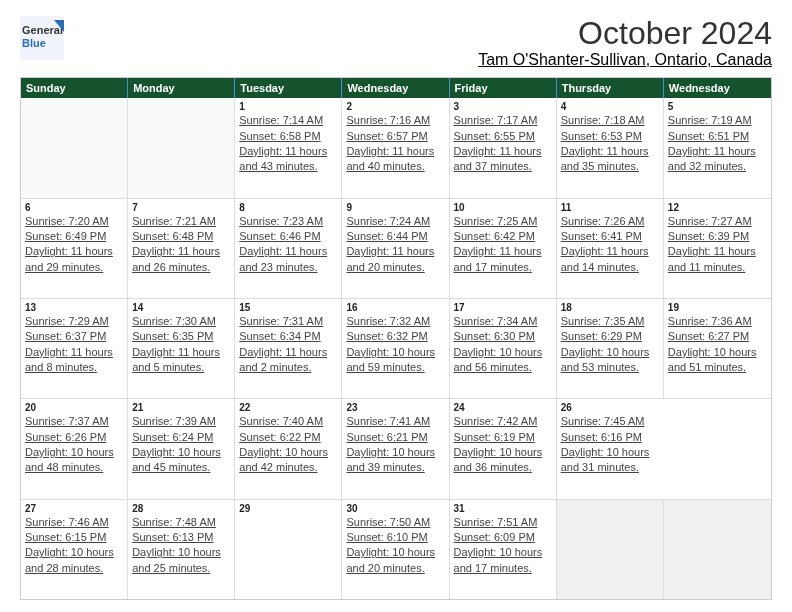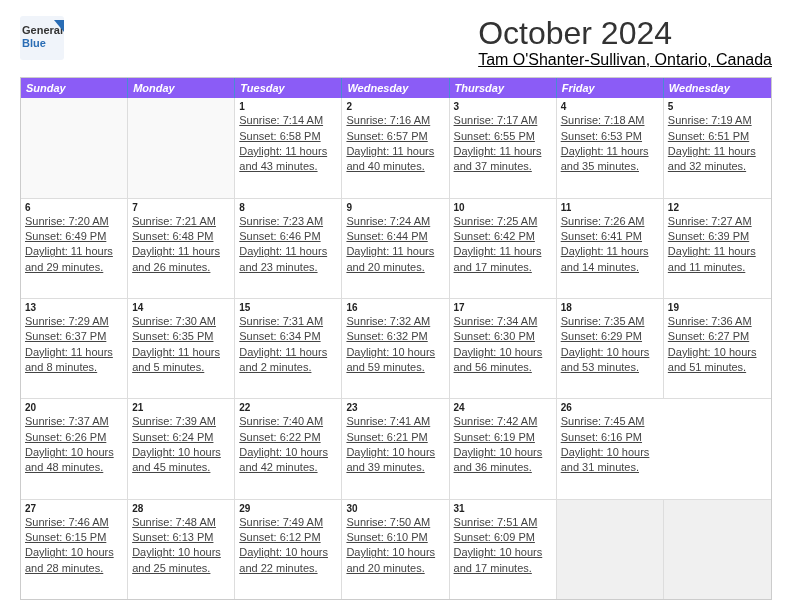--- a/index.html
+++ b/index.html
@@ -22,21 +22,21 @@
       align-items: flex-start;
       justify-content: space-between;
       margin-bottom: 8px;
     }
     .logo {
       display: flex;
       align-items: center;
       gap: 4px;
     }
     .title-block {
-      text-align: left;
+      text-align: right;
     }
     .month-title {
       font-size: 32px;
       font-weight: 300;
       color: #333;
       line-height: 1.1;
     }
     .subtitle {
       font-size: 16px;
       color: #000000;
@@ -44,22 +44,21 @@
     }
     .calendar {
       flex: 1;
       display: flex;
       flex-direction: column;
       border: 1px solid #ccc;
     }
     .cal-header-row {
       display: grid;
       grid-template-columns: repeat(7, 1fr);
-      background: #8b5cf6;
-      font-style: italic;
+      background: #14532d;
     }
     .cal-header-cell {
       color: #fff;
       font-size: 11px;
       font-weight: bold;
       padding: 4px 5px;
       border-right: 1px solid #4a8ad4;
       text-align: left;
     }
     .cal-header-cell:last-child { border-right: none; }
@@ -119,22 +118,22 @@
       <div class="subtitle">Tam O'Shanter-Sullivan, Ontario, Canada</div>
     </div>
   </div>
 
   <div class="calendar">
     <div class="cal-header-row">
     <div class="cal-header-cell">Sunday</div>
         <div class="cal-header-cell">Monday</div>
         <div class="cal-header-cell">Tuesday</div>
         <div class="cal-header-cell">Wednesday</div>
+        <div class="cal-header-cell">Friday</div>
         <div class="cal-header-cell">Thursday</div>
-        <div class="cal-header-cell">Friday</div>
         <div class="cal-header-cell">Wednesday</div>
       </div>
     <div class="cal-body">
     <div class="cal-row">
           <div class="cal-cell empty"></div>
           <div class="cal-cell empty"></div>
           <div class="cal-cell">
             <div class="day-num">1</div>
             <div class="cell-text">Sunrise: 7:14 AM
 Sunset: 6:58 PM
@@ -299,23 +298,20 @@
 Daylight: 10 hours and 28 minutes.</div>
           </div>
           <div class="cal-cell">
             <div class="day-num">28</div>
             <div class="cell-text">Sunrise: 7:48 AM
 Sunset: 6:13 PM
 Daylight: 10 hours and 25 minutes.</div>
           </div>
           <div class="cal-cell">
             <div class="day-num">29</div>
-            <div class="cell-text">Sunrise: 7:49 AM
-Sunset: 6:12 PM
-Daylight: 10 hours and 22 minutes.</div>
           </div>
           <div class="cal-cell">
             <div class="day-num">30</div>
             <div class="cell-text">Sunrise: 7:50 AM
 Sunset: 6:10 PM
 Daylight: 10 hours and 20 minutes.</div>
           </div>
           <div class="cal-cell">
             <div class="day-num">31</div>
             <div class="cell-text">Sunrise: 7:51 AM

